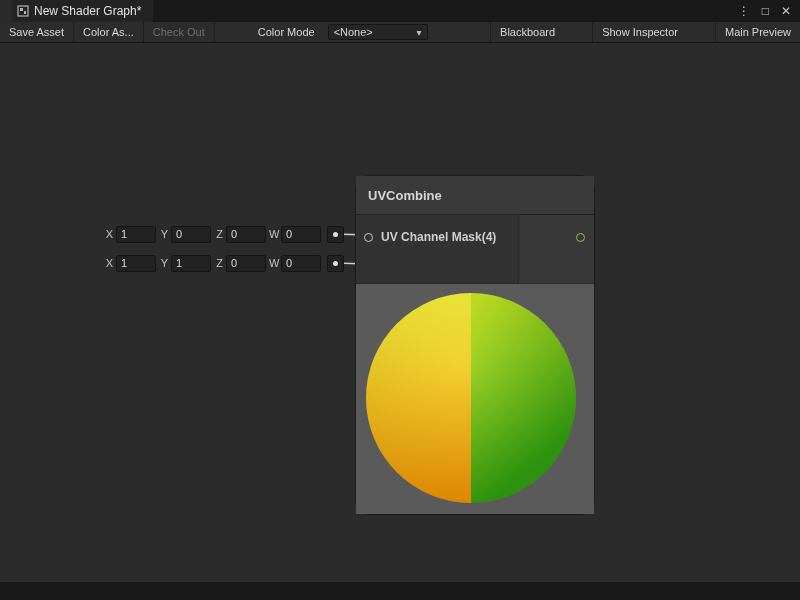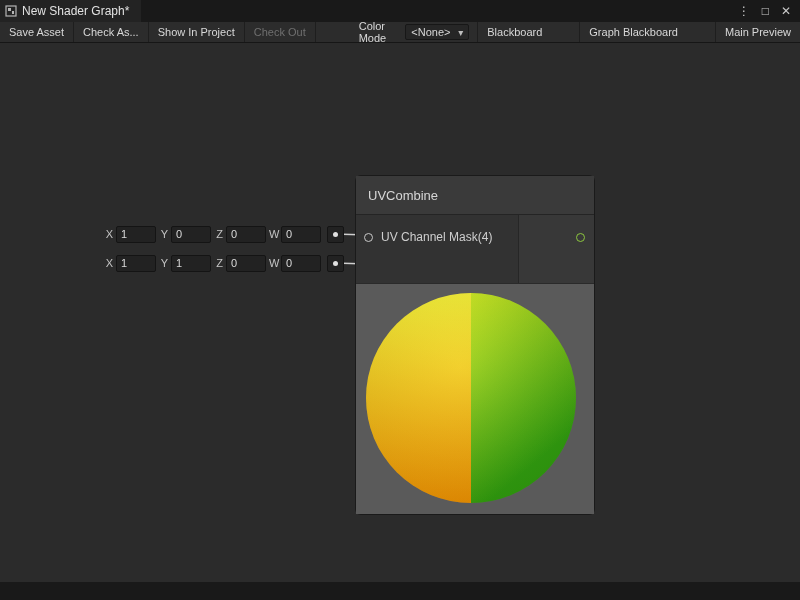--- a/index.html
+++ b/index.html
@@ -6,21 +6,21 @@
   body {
     width:800px; height:600px; position:relative; overflow:hidden;
     background: var(--canvas-bg, #2b2b2b);
     font-family: "Liberation Sans", sans-serif;
     -webkit-font-smoothing: antialiased;
     user-select: none;
   }
 
   
   .titlebar {
-    position:absolute; top:0; left:0; right:0; height:22px;
+    position:absolute; top:0; left:12px; right:0; height:22px;
     background: var(--titlebar-bg, #191919);
     display:flex; align-items:center;
   }
   .tab {
     height:22px; display:flex; align-items:center; gap:5px;
     padding:0 12px 0 5px; background:#232323;
   }
   .tab-title { font-size:12px; color:#e2e2e2; white-space:nowrap; }
   .window-controls {
     margin-left:auto; display:flex; align-items:center; gap:4px;
@@ -69,21 +69,21 @@
     width:17px; height:17px; box-sizing:border-box; margin-left:3px;
     background:#222222; border:1px solid #141414; border-radius:2px;
     display:flex; align-items:center; justify-content:center;
   }
   .port-dot { width:5px; height:5px; border-radius:50%; background:#e0e0e0; }
 
   
   .node {
     position:absolute; left:355px; top:175px; width:238px; z-index:2;
     background: var(--node-body-bg, #323232);
-    border:1px solid #1a1a1a; border-radius:6px; box-sizing:content-box;
+    border:1px solid #1a1a1a; border-radius:14px; box-sizing:content-box;font-weight:bold;
   }
   .node-header {
     height:38px; display:flex; align-items:center; padding:0 12px;
     background: var(--node-header-bg, #3a3a3a);
     border-bottom:1px solid #242424;
     font-size:13px; color:#d6d6d6;
   }
   .node-body { display:flex; height:68px; }
   .inputs {
     width:163px; box-sizing:border-box; padding-top:8px;
@@ -136,31 +136,30 @@
   </div>
   <div class="window-controls">
     <span>⋮</span>
     <span>□</span>
     <span>✕</span>
   </div>
 </div>
 
 <div class="toolbar">
   <div class="tb-btn">Save Asset</div>
-  <div class="tb-btn">Check As...</div>
-  <div class="tb-btn">Show In Project</div>
+  <div class="tb-btn">Color As...</div>
   <div class="tb-btn disabled">Check Out</div>
   <div class="color-mode-label">Color Mode</div>
   <div class="dropdown">
     <span>&lt;None&gt;</span>
     <span class="arrow">▾</span>
   </div>
   <div class="right-group">
     <div class="tb-btn">Blackboard</div>
-    <div class="tb-btn">Graph Blackboard</div>
+    <div class="tb-btn">Show Inspector</div>
     <div class="tb-btn">Main Preview</div>
   </div>
 </div>
 
 <div class="graph-canvas"></div>
 
 <svg class="edges" width="800" height="600">
   <line x1="334" y1="234" x2="368" y2="235"></line>
   <line x1="334" y1="263" x2="368" y2="264"></line>
 </svg>

